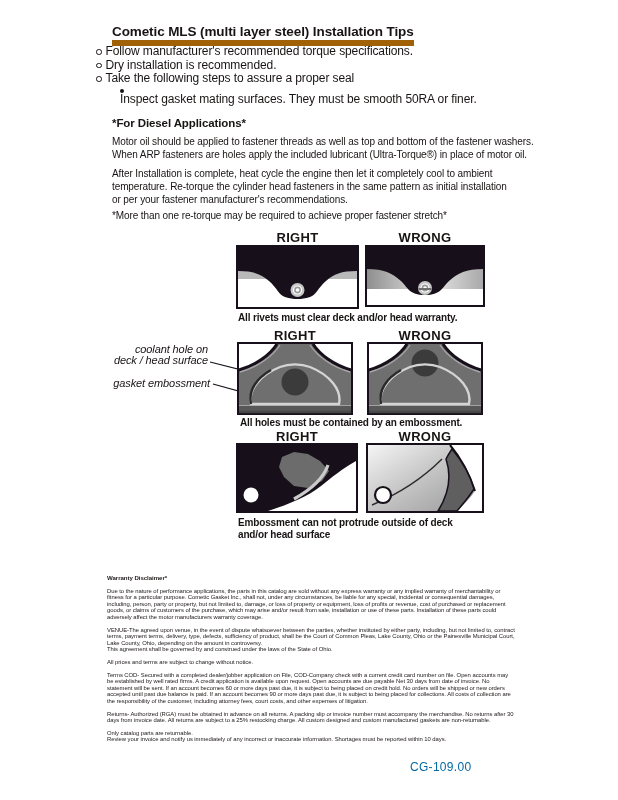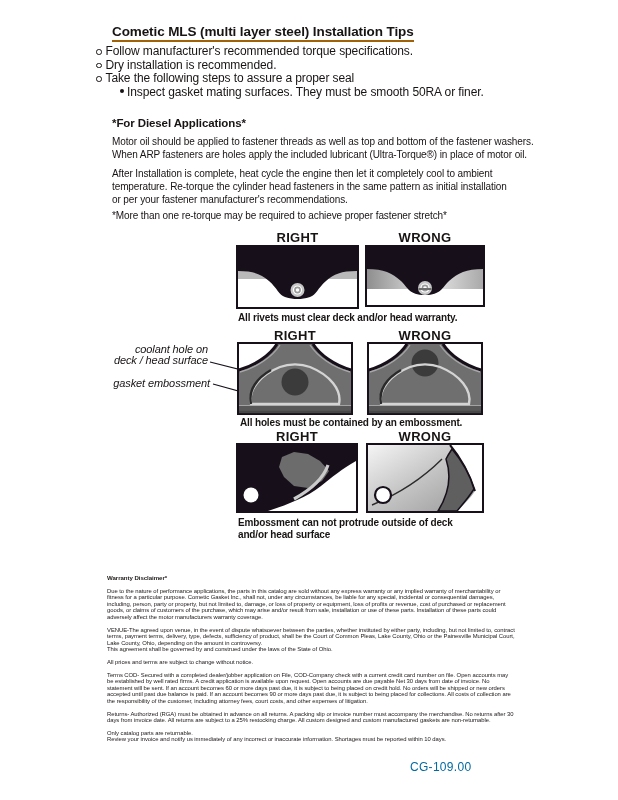--- a/index.html
+++ b/index.html
@@ -4,27 +4,27 @@
 <style>
   html,body { margin:0; padding:0; background:#ffffff; }
   .page {
     position:relative; width:618px; height:800px; background:#ffffff;
     font-family:"Liberation Sans", sans-serif; color:#191414; overflow:hidden;
   }
   .abs { position:absolute; }
 
   .title {
     left:112px; top:24px; font-size:13.5px; font-weight:bold;
-    border-bottom:2px solid #a16207; padding-bottom:1px; letter-spacing:-0.1px;
+    border-bottom:6px solid #a16207; padding-bottom:1px; letter-spacing:-0.1px;
     display:inline-block;
   }
 
   .bullets { left:96px; top:45px; width:440px; font-size:12px; letter-spacing:-0.1px; }
   .b-row { display:flex; align-items:flex-start; line-height:13.5px; }
-  .b-row.sub { margin-left:24px; line-height:12px; }
+  .b-row.sub { margin-left:24px; line-height:12px;flex-direction:column; }
   .mark-o {
     flex:0 0 auto; width:3.5px; height:3.5px; border:1px solid #191414;
     border-radius:50%; margin:4px 4px 0 0;
   }
   .mark-f {
     flex:0 0 auto; width:4px; height:4px; background:#191414;
     border-radius:50%; margin:3.5px 3px 0 0;
   }
 
   .diesel-h { left:112px; top:117px; font-size:11.5px; font-weight:bold; letter-spacing:-0.1px; }

